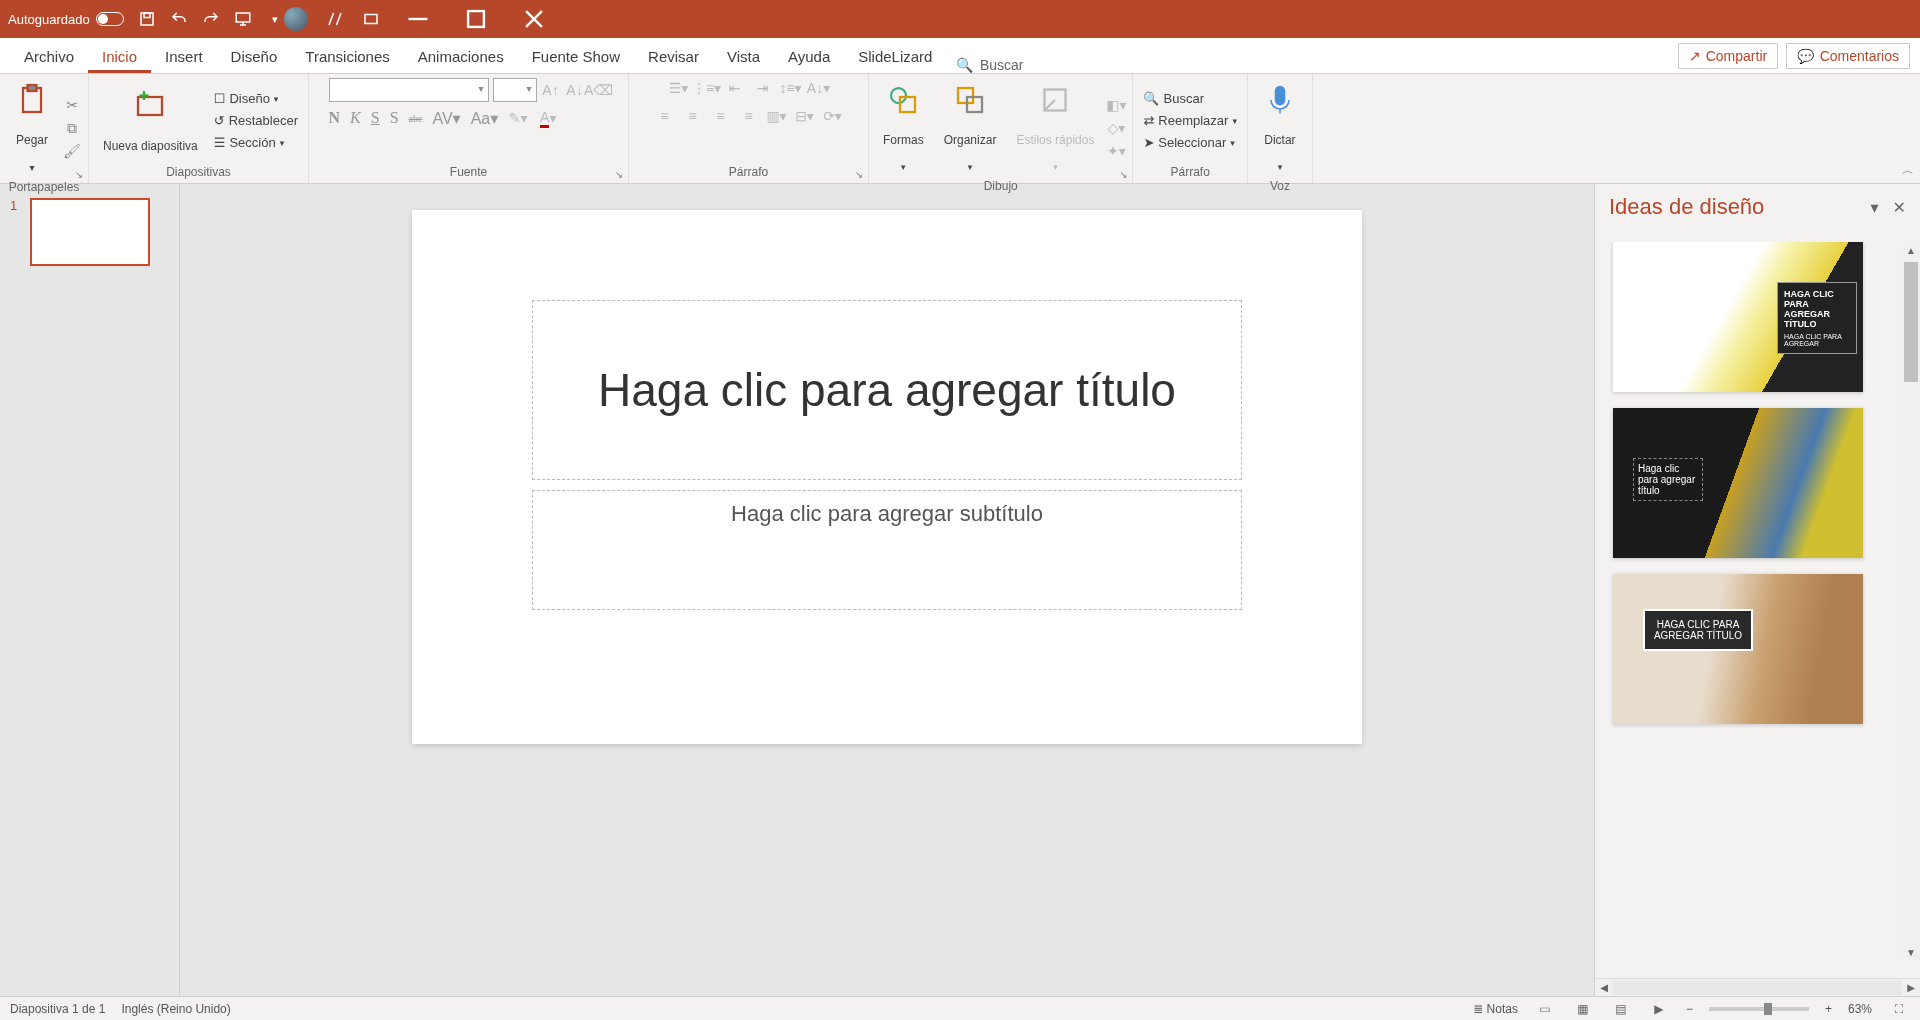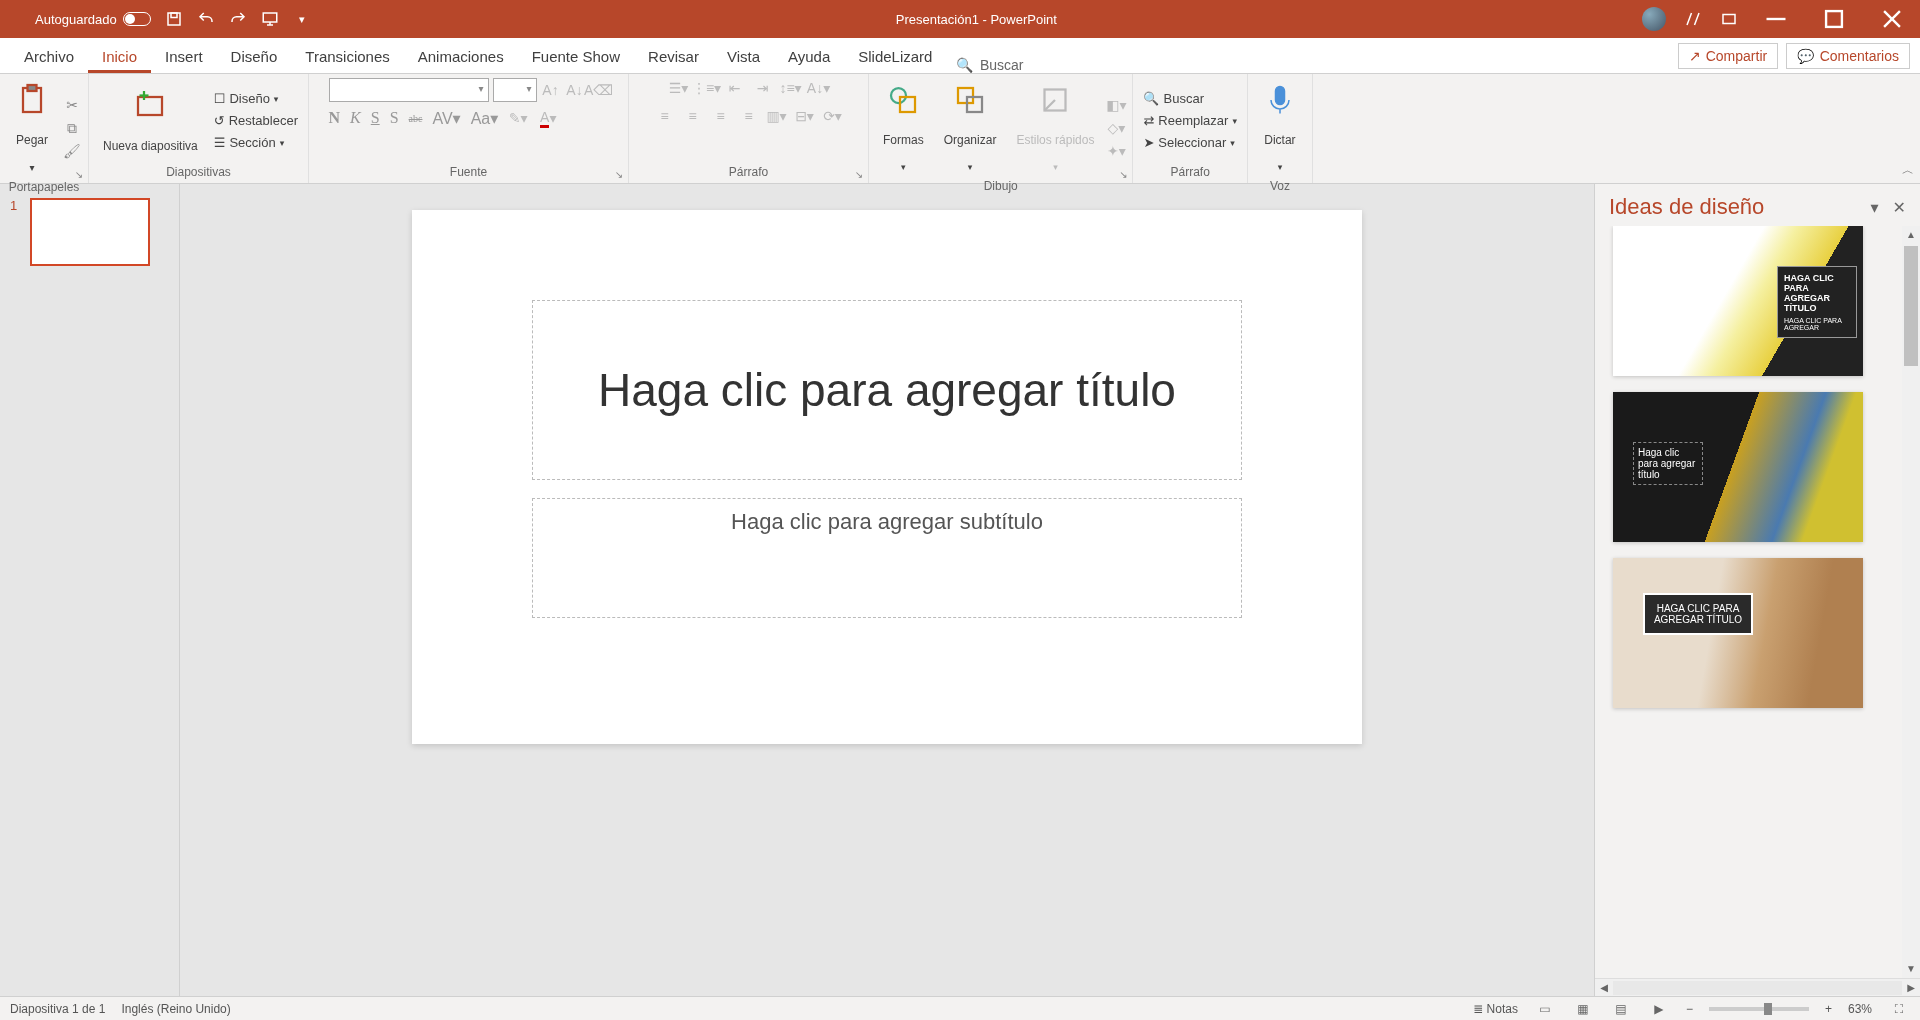--- a/index.html
+++ b/index.html
@@ -1,21 +1,21 @@
 <!DOCTYPE html>
 <html><head>
 <meta charset="utf-8">
 <style>
 * { margin: 0; padding: 0; box-sizing: border-box; font-family: "Segoe UI", sans-serif; }
 body { width: 1920px; height: 1020px; background: #e6e6e6; overflow: hidden; display: flex; flex-direction: column; }
 
 
 .titlebar { height: 38px; background: #b7472a; display: flex; align-items: center; color: #fff; font-size: 13px; padding: 0 8px; }
 .titlebar .qat { display: flex; align-items: center; gap: 14px; }
-.titlebar .autosave { display: flex; align-items: center; gap: 6px; margin-left: 27px; }
+.titlebar .autosave { display: flex; align-items: center; gap: 6px; }
 .toggle { width: 28px; height: 14px; border: 1px solid #fff; border-radius: 7px; position: relative; }
 .toggle::after { content: ""; width: 10px; height: 10px; background: #fff; border-radius: 50%; position: absolute; left: 1px; top: 1px; }
 .qat-icon { width: 18px; height: 18px; display: flex; align-items: center; justify-content: center; }
 .titlebar .center { flex: 1; text-align: center; }
 .titlebar .right { display: flex; align-items: center; gap: 18px; }
 .avatar { width: 24px; height: 24px; border-radius: 50%; background: radial-gradient(circle at 30% 30%, #8ab, #456); }
 .win-btn { width: 40px; height: 38px; display: flex; align-items: center; justify-content: center; }
 
 
 .tabs-row { height: 36px; background: #fff; display: flex; align-items: flex-end; padding: 0 10px; border-bottom: 1px solid #d0d0d0; }
@@ -47,24 +47,24 @@
 .main { flex: 1; display: flex; overflow: hidden; }
 .thumb-panel { width: 180px; background: #e6e6e6; padding: 14px 10px; border-right: 1px solid #d0d0d0; }
 .thumb-item { display: flex; gap: 8px; }
 .thumb-num { font-size: 13px; color: #b7472a; width: 12px; }
 .thumb { width: 120px; height: 68px; background: #fff; border: 2px solid #d24726; }
 
 .canvas-area { flex: 1; background: #e6e6e6; display: flex; align-items: flex-start; justify-content: center; padding: 26px 0; overflow: hidden; }
 .slide { width: 950px; height: 534px; background: #fff; box-shadow: 0 2px 6px rgba(0,0,0,0.15); position: relative; }
 .placeholder { position: absolute; border: 1px dashed #bbb; display: flex; align-items: center; justify-content: center; }
 .title-ph { left: 120px; top: 90px; width: 710px; height: 180px; font-size: 46px; color: #333; font-weight: 300; }
-.sub-ph { left: 120px; top: 288px; width: 710px; height: 120px; font-size: 22px; color: #555; align-items: flex-start; padding-top: 10px; }
-
-
-.design-pane { width: 326px; background: #f3f2f1; border-left: 1px solid #d0d0d0; display: flex; flex-direction: column; }
+.sub-ph { left: 120px; top: 280px; width: 710px; height: 120px; font-size: 22px; color: #555; align-items: flex-start; padding-top: 10px; }
+
+
+.design-pane { width: 326px; background: #f3f2f1; border-left: 1px solid #d0d0d0; display: flex; flex-direction: column; gap: 16px; }
 .dp-header { display: flex; align-items: center; justify-content: space-between; padding: 10px 14px 6px; }
 .dp-title { font-size: 22px; color: #b7472a; font-weight: 300; }
 .dp-link { color: #b7472a; font-size: 13px; text-decoration: underline; padding: 2px 14px 10px; line-height: 1.4; }
 .dp-body { flex: 1; overflow-y: auto; padding: 0 18px 10px 18px; }
 .idea { width: 250px; height: 150px; margin-bottom: 16px; box-shadow: 0 1px 4px rgba(0,0,0,0.2); position: relative; overflow: hidden; }
 .idea1 { background: linear-gradient(120deg, #fff 45%, #f5f0a0 55%, #e8d040 70%, #222 70%); }
 .idea1 .txt { position: absolute; right: 6px; top: 40px; width: 80px; background: #222; border: 1px solid #999; color: #fff; font-size: 9px; padding: 6px; }
 .idea2 { background: linear-gradient(110deg, #1a1a1a 48%, #c9a020 48%, #4a7ab0 70%, #d0c030 80%); }
 .idea2 .txt { position: absolute; left: 20px; top: 50px; width: 70px; border: 1px dashed #888; color: #fff; font-size: 10px; padding: 4px; }
 .idea3 { background: linear-gradient(100deg, #e8dccc 40%, #c9a070 60%, #b08050 80%); }
@@ -114,21 +114,20 @@
         </svg>
       </div>
     <div class="qat-icon">
         <svg viewBox="0 0 24 24" fill="none" stroke="#fff" stroke-width="2">
           <rect x="3" y="4" width="18" height="12"></rect>
           <path d="M12 16v4M8 20h8"></path>
         </svg>
       </div>
     <div class="qat-icon" style="font-size:11px;">▾</div>
   </div>
-  <div class="center">Presentación1  -  PowerPoint</div>
   <div class="right">
     <div class="avatar"></div>
     <div class="qat-icon">
         <svg viewBox="0 0 24 24" fill="none" stroke="#fff" stroke-width="2">
           <path d="M4 20l6-16M14 20l6-16"></path>
         </svg>
       </div>
     <div class="qat-icon">
         <svg viewBox="0 0 24 24" fill="none" stroke="#fff" stroke-width="2">
           <rect x="4" y="6" width="16" height="12"></rect>

